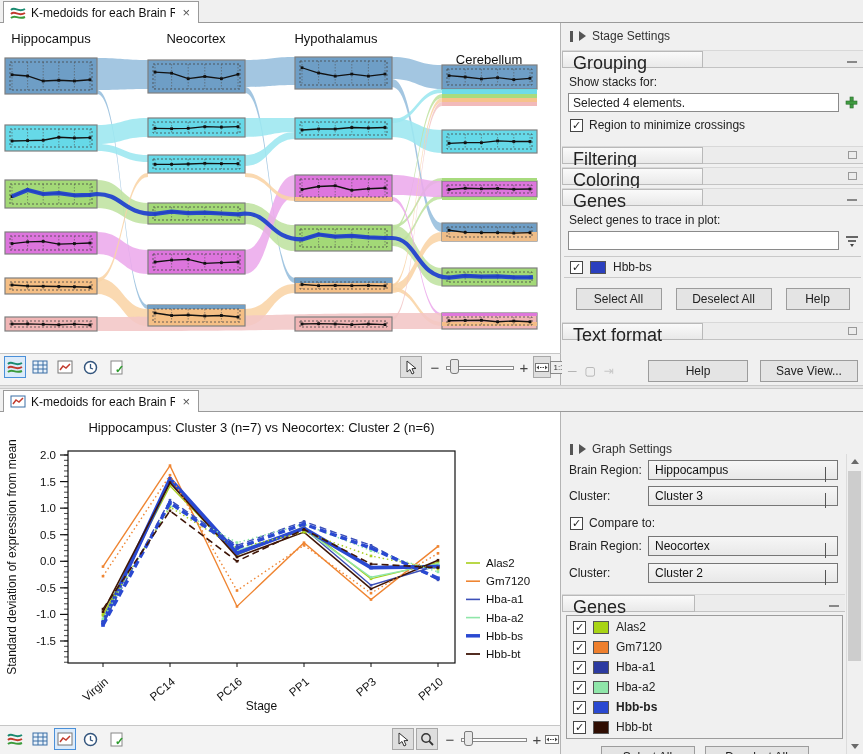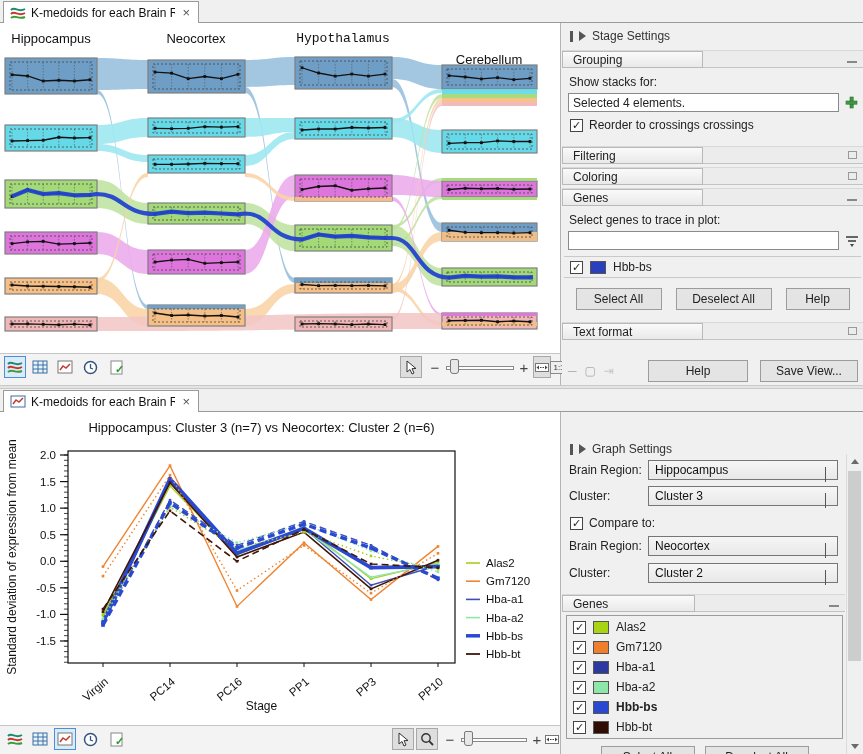--- a/index.html
+++ b/index.html
@@ -37,21 +37,21 @@
 
   
   .settings { position:absolute; left:562px; top:23px; width:301px; background:#f0f0f0; }
   #sankey-settings { height:362px; }
   #graph-settings  { height:342px; }
   .settings-header { display:flex; align-items:center; gap:6px; padding:6px 0 4px 8px; font-size:12px; color:#333; }
   .hdr-bar { width:3px; height:11px; background:#555; display:inline-block; }
   .hdr-tri { width:0; height:0; border-left:7px solid #555; border-top:5px solid transparent; border-bottom:5px solid transparent; display:inline-block; }
   .section { position:relative; height:18px; border-top:1px solid #d8d8d8; border-bottom:1px solid #c3c3c3; background:#ececec; margin-top:3px; }
   .section .lbl { position:absolute; left:0; top:0; height:17px; width:47%; background:linear-gradient(#fafafa,#e9e9e9);
-                  border:1px solid #b9b9b9; font-size:12px; color:#222; padding:1px 0 0 10px; }
+                  border:1px solid #b9b9b9; font-size:18px; color:#222; padding:1px 0 0 10px; }
   .section .mini { position:absolute; right:6px; top:3px; color:#777; font-size:10px; }
   .mini-dash { display:inline-block; width:10px; height:0; border-top:2px solid #888; }
   .mini-box  { display:inline-block; width:9px; height:8px; border:1px solid #999; background:transparent; }
   .field-label { font-size:12px; color:#222; padding:7px 0 4px 7px; }
   .text-input { position:relative; background:#fff; border:1px solid #8a8a8a; height:19px; font-size:12px; color:#222; padding:2px 4px; }
   .check-row { display:flex; align-items:center; gap:6px; padding:6px 0 2px 8px; }
   .checkbox { width:13px; height:13px; background:#fff; border:1px solid #454545; font-size:11px; line-height:11px; text-align:center; color:#222; }
   .check-label { font-size:12px; color:#222; }
   .btn { background:#e4e4e4; border:1px solid #9c9c9c; font-size:12px; color:#222; text-align:center; padding:3px 10px; }
   .swatch { width:16px; height:13px; border:1px solid #555; display:inline-block; }
@@ -85,21 +85,21 @@
         </svg>
         <span class="title">K-medoids for each Brain Regi...</span>
         <span class="close">×</span>
       </div>
     </div>
 
     <div class="view-area" id="sankey-view">
       <div id="sankey-headers">
           <div class="col-header" style="left: 51px;">Hippocampus</div>
           <div class="col-header" style="left: 196px;">Neocortex</div>
-          <div class="col-header" style="left: 343px; font-family: Liberation Mono, monospace;">Hypothalamus</div>
+          <div class="col-header" style="left: 336px;">Hypothalamus</div>
           <div class="col-header" style="left: 489px; margin-top: 21px;">Cerebellum</div>
         </div>
       <svg id="sankey-svg" width="561" height="330" viewBox="0 22 561 330" style="position:absolute;left:0;top:0;">
           <path d="M97,57 C122.5,57 122.5,59 148,59 L148,88 C122.5,88 122.5,89 97,89 Z" fill="#96bedd" fill-opacity="0.88"></path>
           <path d="M97,89 C122.5,89 122.5,304 148,304 L148,308 C122.5,308 122.5,93 97,93 Z" fill="#96bedd" fill-opacity="0.88"></path>
           <path d="M245,59 C270,59 270,56 295,56 L295,84 C270,84 270,86 245,86 Z" fill="#96bedd" fill-opacity="0.88"></path>
           <path d="M245,86 C270,86 270,277 295,277 L295,282 C270,282 270,92 245,92 Z" fill="#96bedd" fill-opacity="0.88"></path>
           <path d="M392,56 C417,56 417,64 442,64 L442,88 C417,88 417,78 392,78 Z" fill="#96bedd" fill-opacity="0.88"></path>
           <path d="M392,78 C417,78 417,222 442,222 L442,231 C417,231 417,86 392,86 Z" fill="#96bedd" fill-opacity="0.88"></path>
           <path d="M97,124 C122.5,124 122.5,117 148,117 L148,136 C122.5,136 122.5,143 97,143 Z" fill="#9ce7f0" fill-opacity="0.88"></path>
@@ -580,21 +580,21 @@
     <div class="field-label">Show stacks for:</div>
     <div style="position:relative; margin:0 24px 0 6px;">
       <div class="text-input">Selected 4 elements.</div>
       <svg width="15" height="15" viewBox="0 0 15 15" style="position:absolute; right:-20px; top:2px;">
         <rect x="6" y="2" width="3.2" height="11" fill="#3f9b41" stroke="#2c6e2e" stroke-width="0.6"></rect>
         <rect x="2" y="6" width="11" height="3.2" fill="#3f9b41" stroke="#2c6e2e" stroke-width="0.6"></rect>
       </svg>
     </div>
     <div class="check-row">
       <span class="checkbox">✓</span>
-      <span class="check-label">Reorder to crossings crossings</span>
+      <span class="check-label">Region to minimize crossings</span>
     </div>
 
     <div class="section" style="margin-top:12px;">
       <span class="lbl">Filtering</span>
       <span class="mini"><span class="mini-box"></span></span>
     </div>
     <div class="section">
       <span class="lbl">Coloring</span>
       <span class="mini"><span class="mini-box"></span></span>
     </div>

